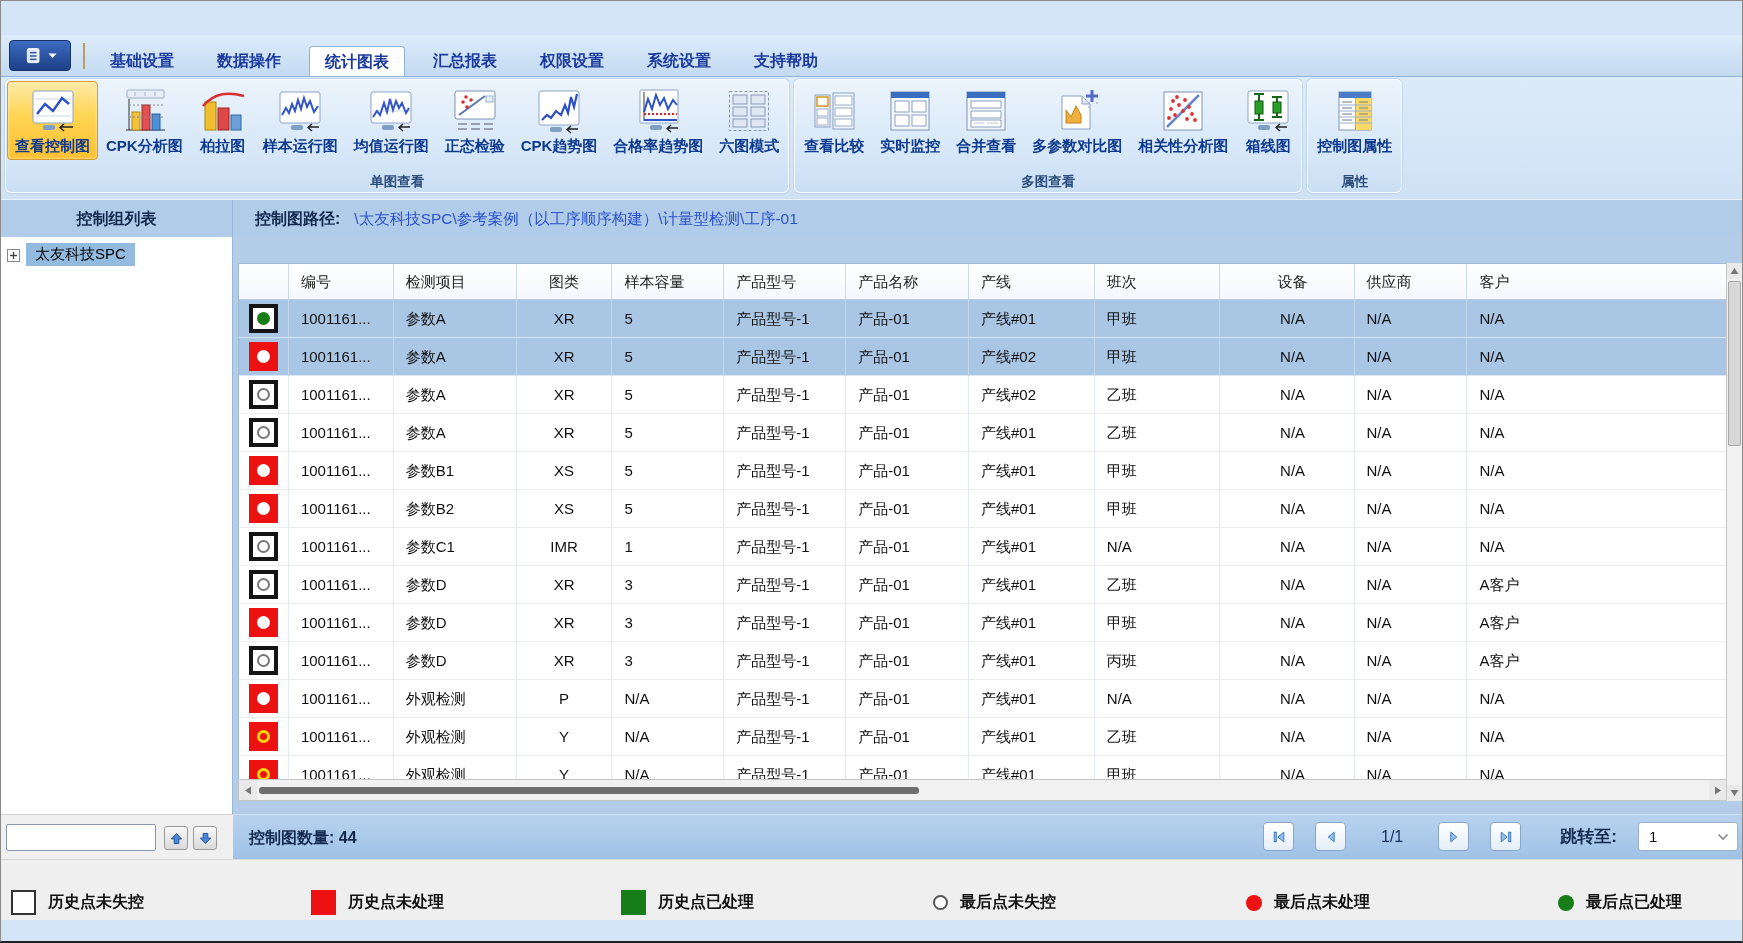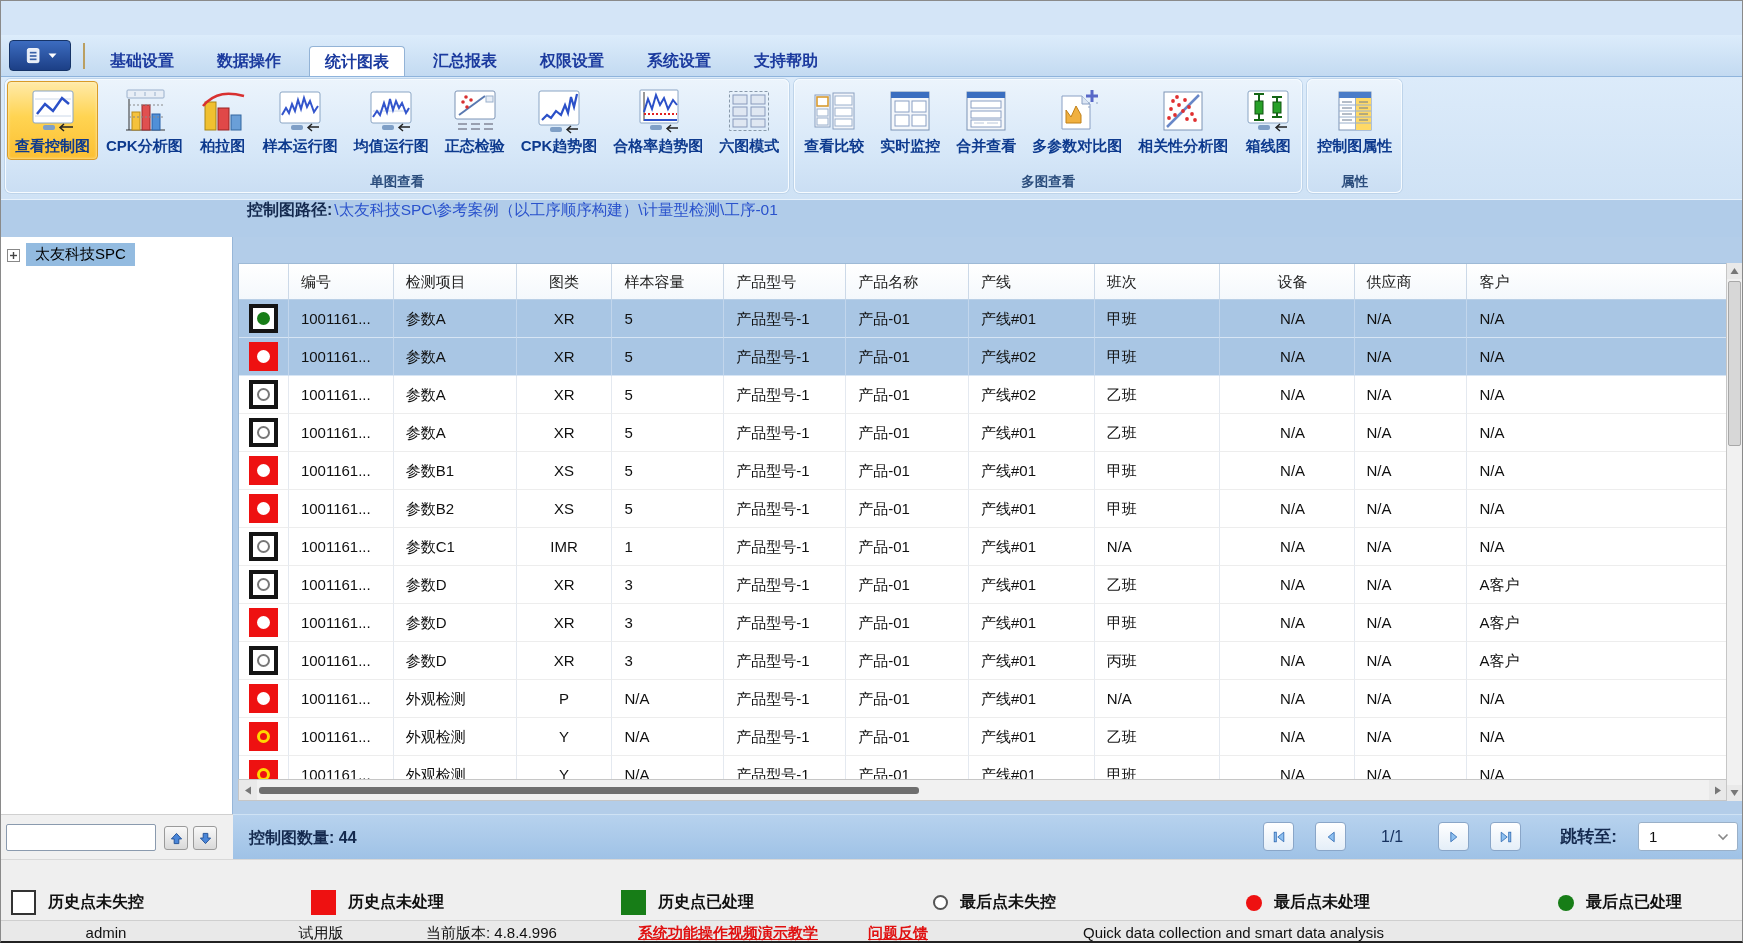--- a/index.html
+++ b/index.html
@@ -30,21 +30,21 @@
   .ribbon-button{display:flex;flex-direction:column;align-items:center;padding:5px 7px 3px 7px;border-radius:4px;cursor:pointer;border:1px solid transparent;}
   .ribbon-button.highlighted{background:linear-gradient(#ffeaa9,#ffd452 45%,#fcbf32);border:1px solid #d89a28;box-shadow:inset 0 0 3px #fff0c0;}
   .ribbon-icon{width:48px;height:48px;}
   .ribbon-icon svg{width:48px;height:48px;}
   .ribbon-label{font-size:15px;font-weight:bold;color:#0d3a8e;white-space:nowrap;margin-top:2px;}
   .ribbon-group-label{height:20px;text-align:center;font-size:13.5px;color:#2c4e7d;font-weight:bold;}
   
   .band{position:absolute;left:0;top:198px;width:100%;height:38px;background:#b1cce9;border-top:1px solid #e8f2fc;}
   .band-left{position:absolute;left:0;top:0;width:232px;height:38px;line-height:38px;text-align:center;
              font-size:16px;font-weight:bold;color:#14294e;border-right:1px solid #97b6d8;}
-  .band-path{position:absolute;left:232px;top:0;right:0;height:38px;display:flex;align-items:flex-start;padding-left:14px;gap:2px;}
+  .band-path{position:absolute;left:240px;top:0;right:0;height:38px;display:flex;align-items:center;padding-left:14px;gap:14px;}
   .path-label{font-size:16px;font-weight:bold;color:#14294e;}
   .path-value{font-size:15.5px;color:#2a52cc;}
   
   .main{position:absolute;left:0;top:236px;width:100%;height:577px;}
   .sidebar{position:absolute;left:0;top:0;width:232px;height:577px;background:#fff;border-right:1px solid #97b6d8;}
   .tree-row{display:flex;align-items:center;gap:6px;padding:6px 0 0 6px;}
   .expander{width:13px;height:13px;flex:0 0 13px;cursor:pointer;}
   .tree-label{background:#93bbe0;padding:2px 9px;font-size:15px;color:#000;cursor:pointer;}
   .table-area{position:absolute;left:232px;top:0;right:0;height:577px;background:#b3cde9;}
   .grid{position:absolute;left:5px;top:26px;width:1490px;background:#fff;border:1px solid #9ebad6;}
@@ -416,20 +416,21 @@
                 </g>
               </svg></div>
             <div class="ribbon-label">控制图属性</div>
           </div>
         </div>
         <div class="ribbon-group-label">属性</div>
       </div>
     </div>
 
   <div class="band">
+    <div class="band-left">控制组列表</div>
     <div class="band-path">
       <span class="path-label">控制图路径:</span>
       <span class="path-value">\太友科技SPC\参考案例（以工序顺序构建）\计量型检测\工序-01</span>
     </div>
   </div>
 
   <div class="main">
     <div class="sidebar">
       <div class="tree-row">
         <span class="expander"><svg width="13" height="13" viewBox="0 0 13 13">
@@ -793,22 +794,14 @@
       <div class="legend-item" style="left: 1557px;">
         <span class="sw sw-circle-green"></span>
         <span class="legend-label">最后点已处理</span>
       </div>
       <div class="legend-item" style="left: 1245px;">
         <span class="sw sw-circle-red"></span>
         <span class="legend-label">最后点未处理</span>
       </div>
     </div>
 
-  <div class="statusbar">
-    <span class="sb-item sb-user">admin</span>
-    <span class="sb-item sb-edition">试用版</span>
-    <span class="sb-item sb-version">当前版本: 4.8.4.996</span>
-    <span class="sb-item sb-link sb-video">系统功能操作视频演示教学</span>
-    <span class="sb-item sb-link sb-feedback">问题反馈</span>
-    <span class="sb-item sb-slogan">Quick data collection and smart data analysis</span>
-  </div>
 
 </div>
 
 </body></html>

